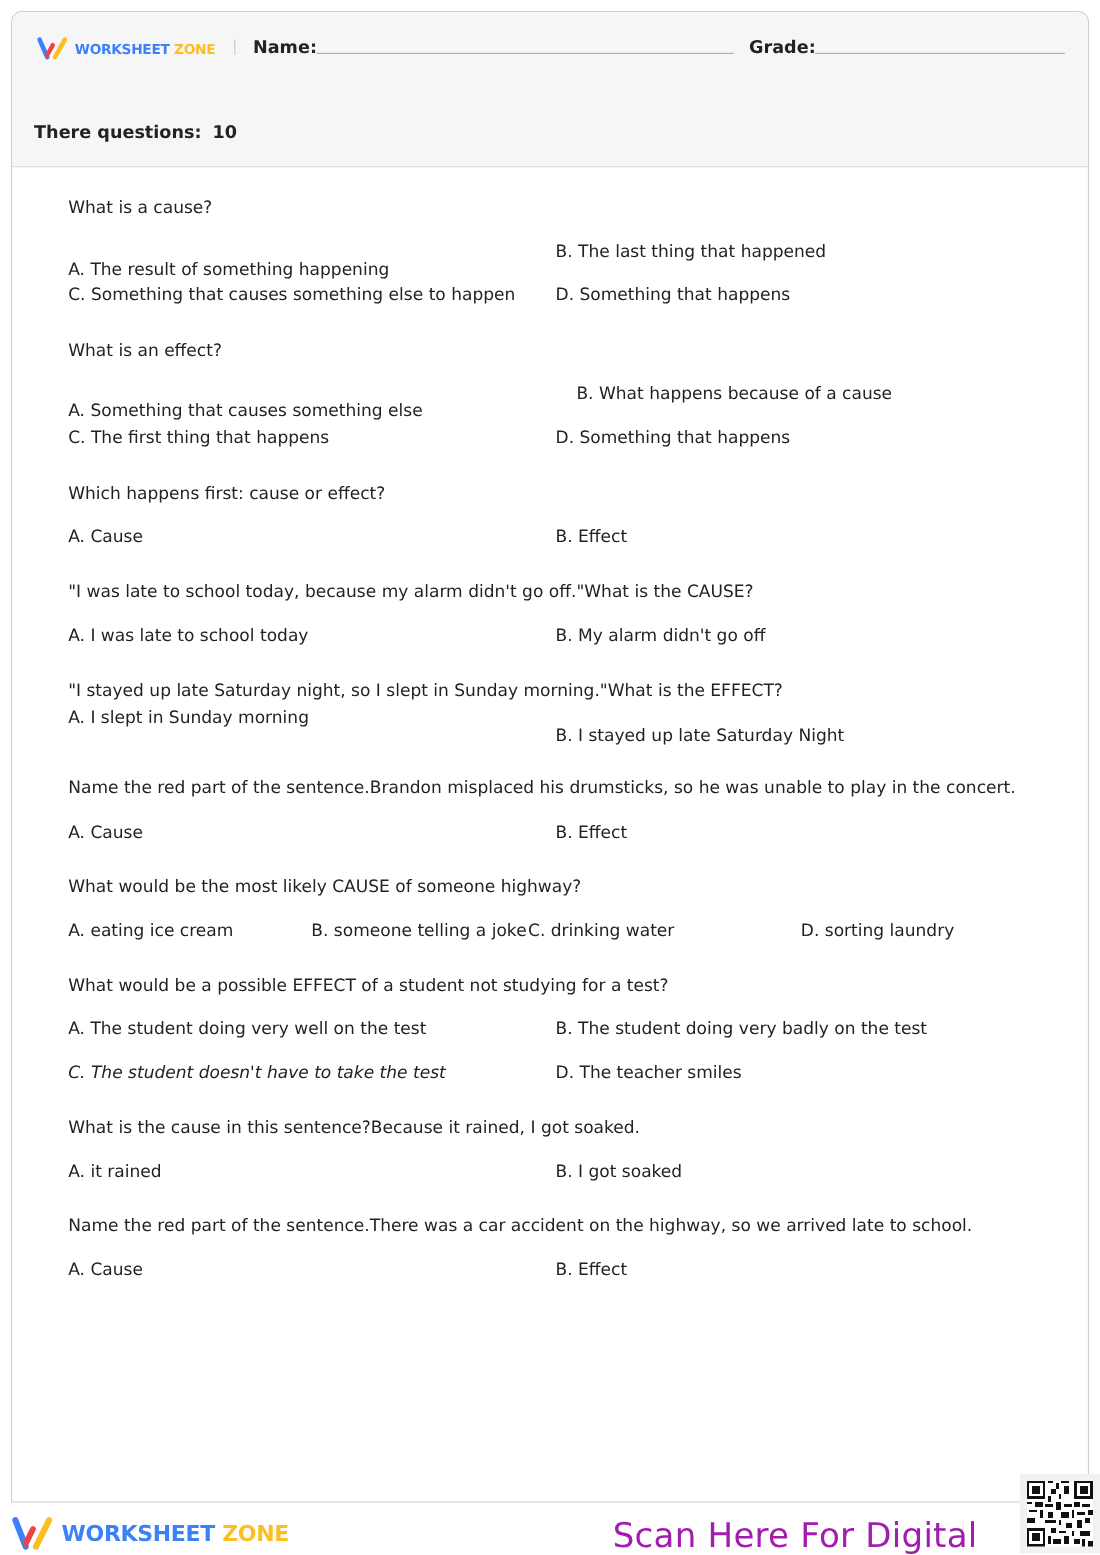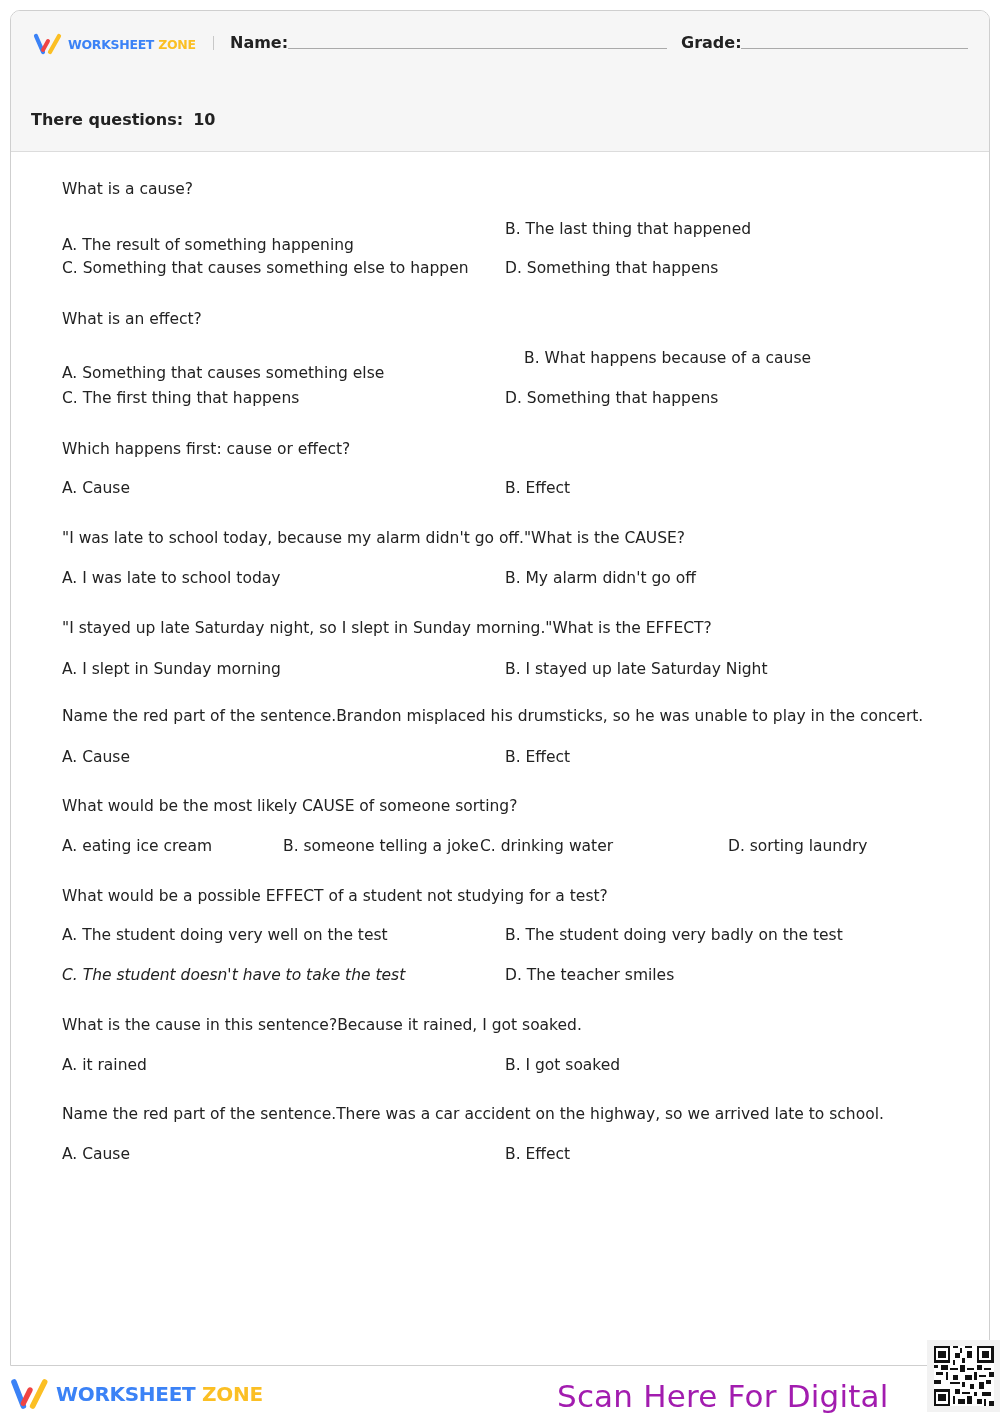--- a/index.html
+++ b/index.html
@@ -105,35 +105,35 @@
           <span class="q-text">"I was late to school today, because my alarm didn't go off."What is the CAUSE?</span>
         </div>
       <span class="opt" style="left:51px; top:40px;">A. I was late to school today</span>
       <span class="opt" style="left:494px; top:40px;">B. My alarm didn't go off</span>
     </div>
 
     <div class="q" style="top:467px;">
       <div class="q-title">
           <span class="q-text">"I stayed up late Saturday night, so I slept in Sunday morning."What is the EFFECT?</span>
         </div>
-      <span class="opt" style="left:51px; top:41px;">A. I slept in Sunday morning</span>
+      <span class="opt" style="left:51px; top:24px;">A. I slept in Sunday morning</span>
       <span class="opt" style="left:494px; top:41px;">B. I stayed up late Saturday Night</span>
     </div>
 
     <div class="q" style="top:555px;">
       <div class="q-title">
           <span class="q-text">Name the red part of the sentence.Brandon misplaced his drumsticks, so he was unable to play in the concert.</span>
         </div>
       <span class="opt" style="left:51px; top:41px;">A. Cause</span>
       <span class="opt" style="left:494px; top:41px;">B. Effect</span>
     </div>
 
     <div class="q" style="top:645px;">
       <div class="q-title">
-          <span class="q-text">What would be the most likely CAUSE of someone sorting?</span>
+          <span class="q-text">What would be the most likely CAUSE of someone highway?</span>
         </div>
       <span class="opt" style="left:51px; top:40px;">A. eating ice cream</span>
       <span class="opt" style="left:272px; top:40px;">B. someone telling a joke</span>
       <span class="opt" style="left:469px; top:40px;text-align:center;">C. drinking water</span>
       <span class="opt" style="left:717px; top:40px;">D. sorting laundry</span>
     </div>
 
     <div class="q" style="top:735px;">
       <div class="q-title">
           <span class="q-text">What would be a possible EFFECT of a student not studying for a test?</span>

